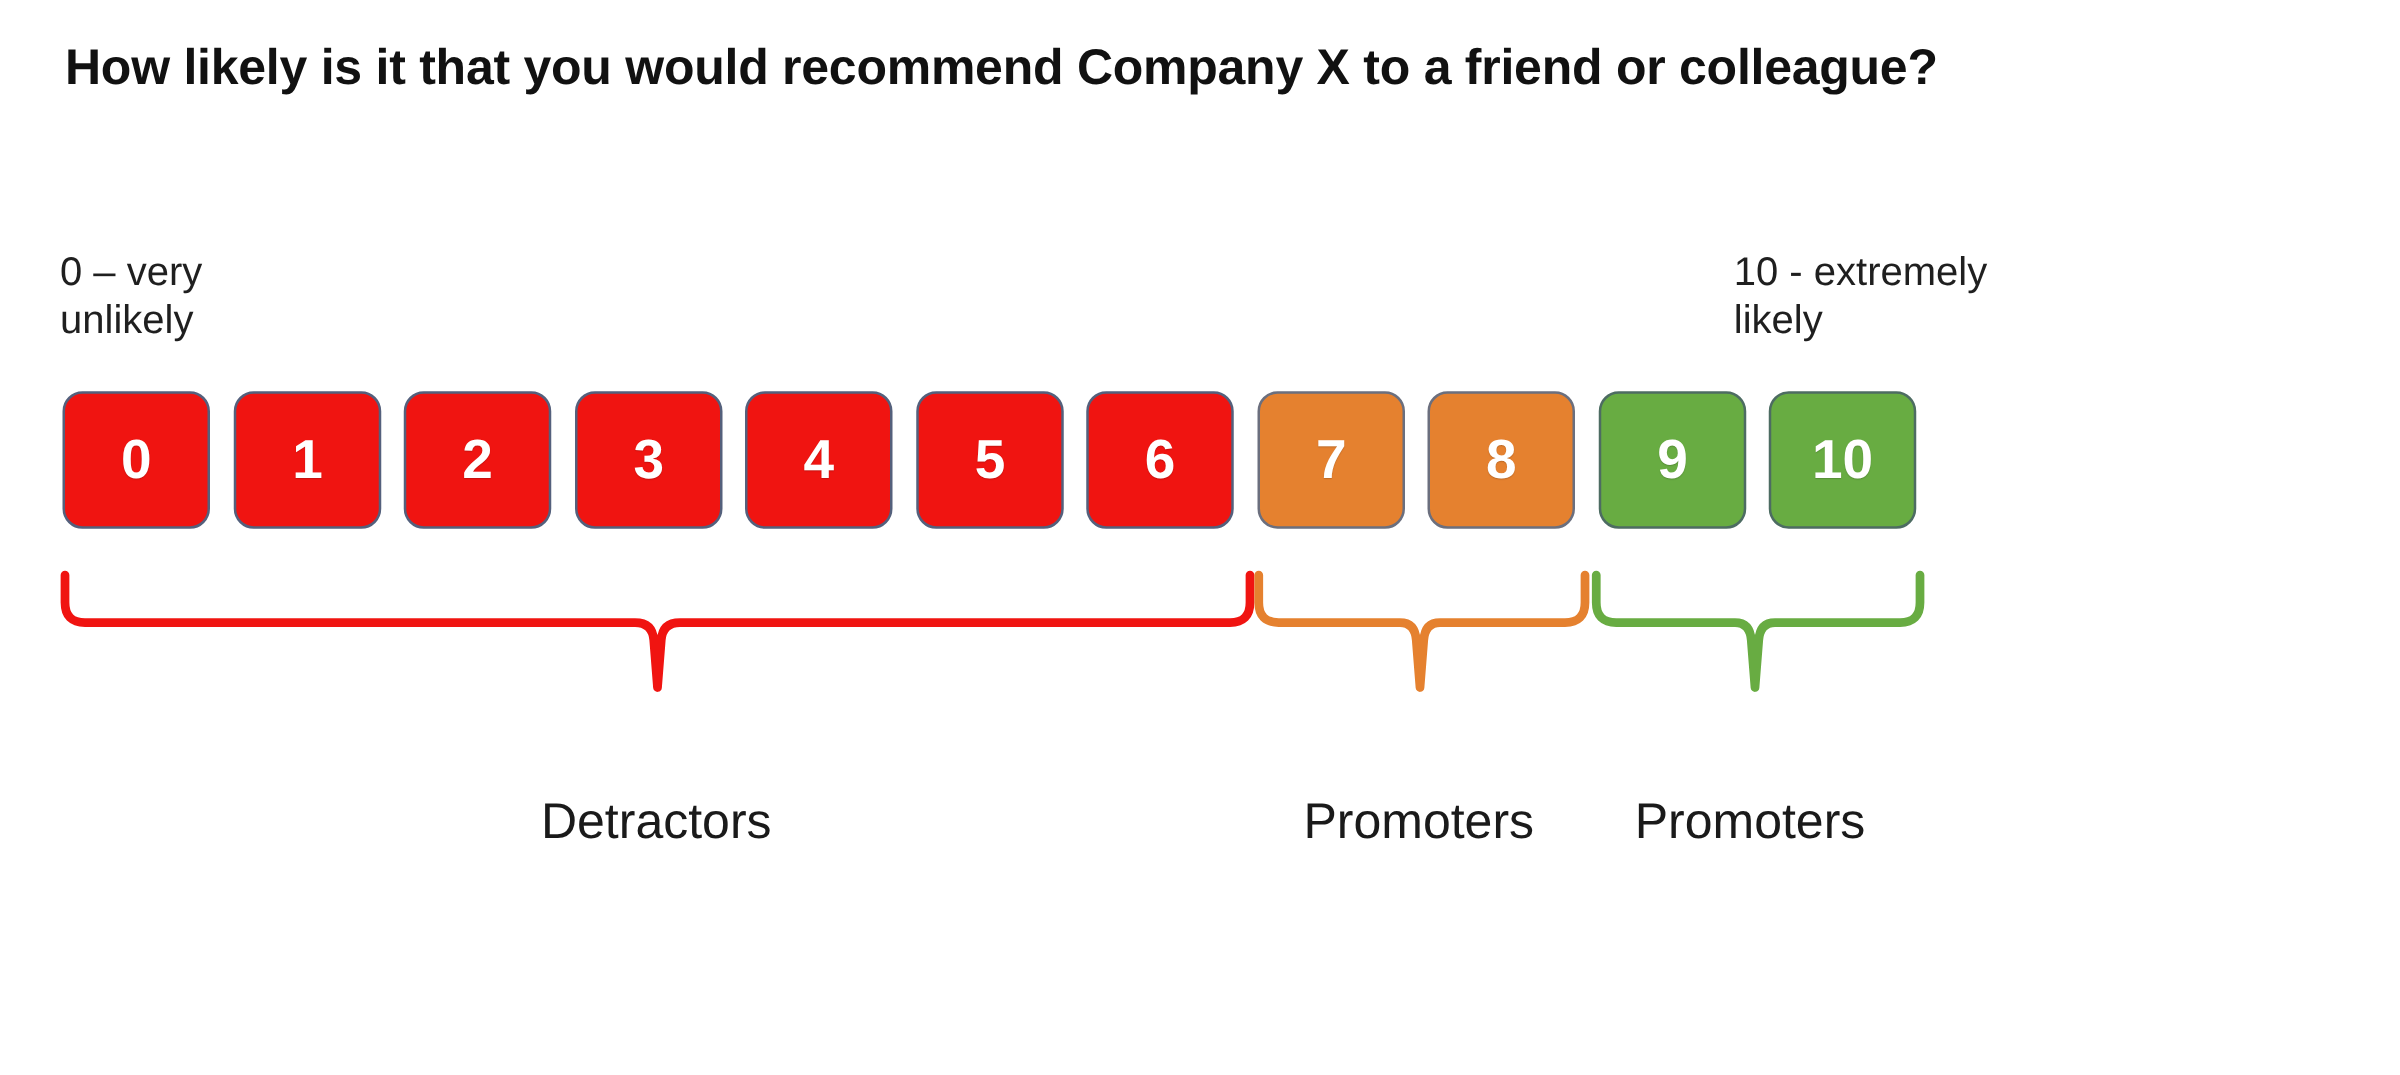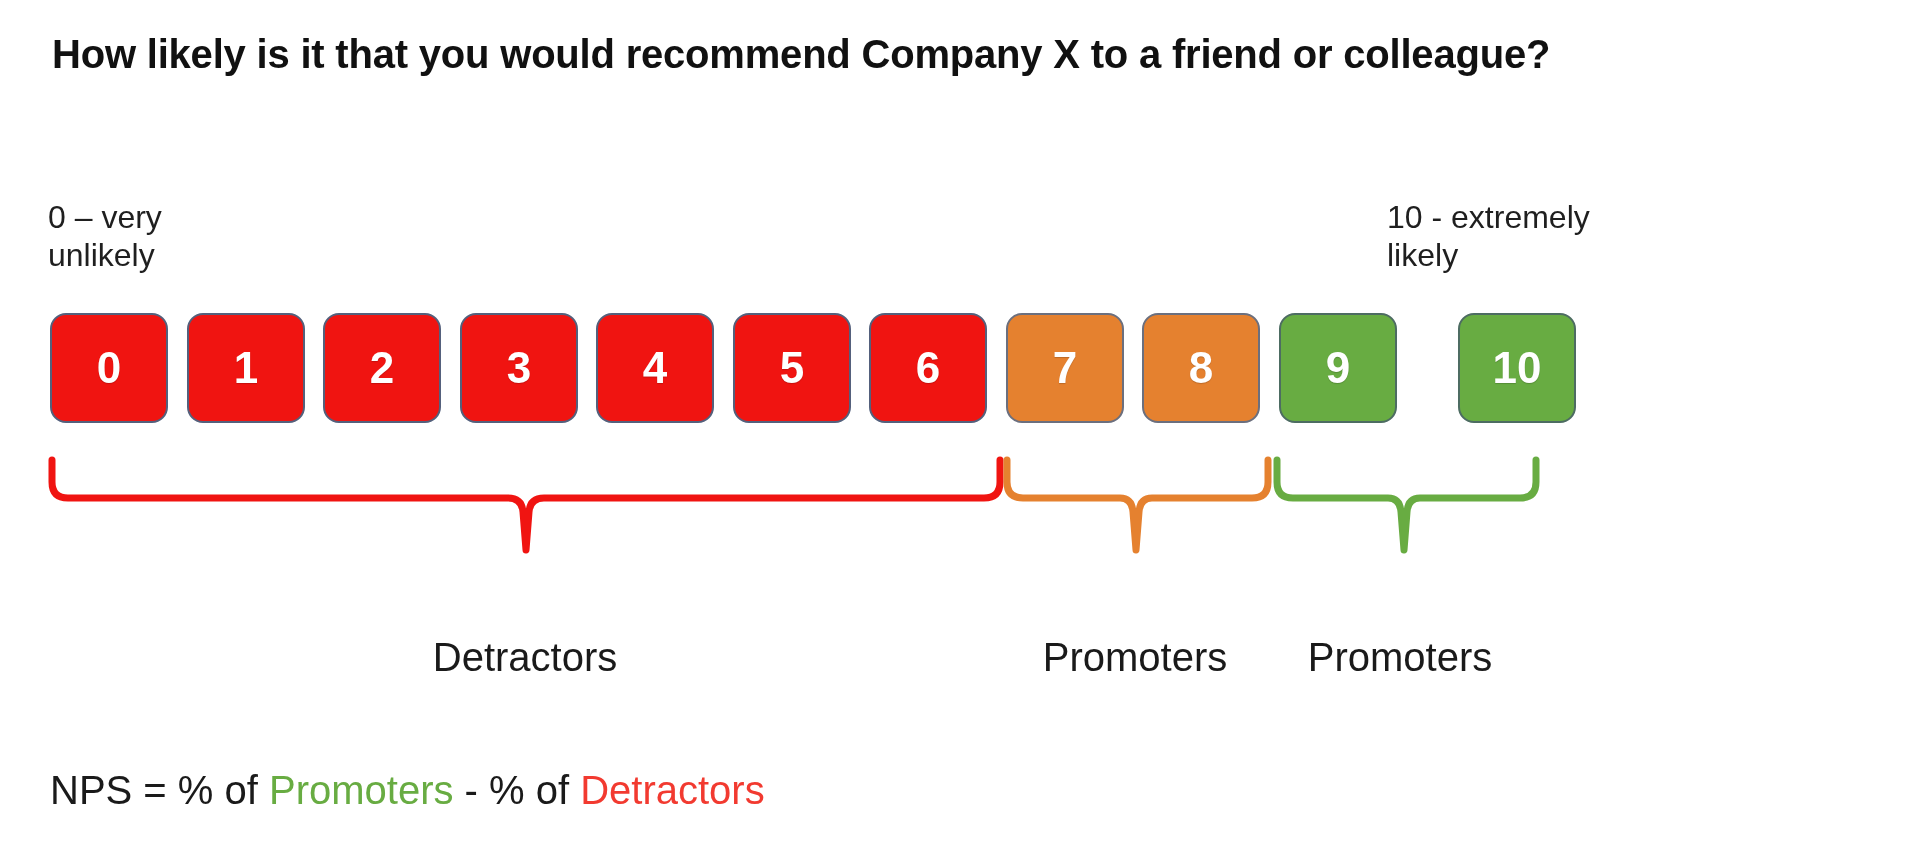--- a/index.html
+++ b/index.html
@@ -148,33 +148,32 @@
       </div>
       <div class="box passive" style="left: 956px; width: 118px;">
         <span>7</span>
       </div>
       <div class="box passive" style="left: 1092px; width: 118px;">
         <span>8</span>
       </div>
       <div class="box promoter" style="left: 1229px; width: 118px;">
         <span>9</span>
       </div>
-      <div class="box promoter" style="left: 1408px; width: 118px; align-items: center;">
+      <div class="box promoter" style="left: 1365px; width: 118px; align-items: center;">
         <span>10</span>
       </div>
     </div>
 
   <svg id="braces" viewBox="0 0 1920 190" width="1920" height="190">
 
     <path fill="none" stroke="#F01411" stroke-width="7" stroke-linecap="round" stroke-linejoin="round" d="M 52,20 L 52,42 Q 52,58 68,58 L 508,58 Q 522,58 523,72 L 526,110 L 529,72 Q 530,58 544,58 L 984,58 Q 1000,58 1000,42 L 1000,20"></path>
 
     <path fill="none" stroke="#E5812F" stroke-width="7" stroke-linecap="round" stroke-linejoin="round" d="M 1007,20 L 1007,42 Q 1007,58 1023,58 L 1120,58 Q 1132,58 1133,72 L 1136,110 L 1139,72 Q 1140,58 1152,58 L 1252,58 Q 1268,58 1268,42 L 1268,20"></path>
 
     <path fill="none" stroke="#68AC42" stroke-width="7" stroke-linecap="round" stroke-linejoin="round" d="M 1277,20 L 1277,42 Q 1277,58 1293,58 L 1388,58 Q 1400,58 1401,72 L 1404,110 L 1407,72 Q 1408,58 1420,58 L 1520,58 Q 1536,58 1536,42 L 1536,20"></path>
   </svg>
 
   <div class="seglabel" id="seglabel-0">Detractors</div>
   <div class="seglabel" id="seglabel-1">Promoters</div>
   <div class="seglabel" id="seglabel-2">Promoters</div>
 
-  <div id="formula"><span>NPS = % of </span><span class="tok-promoters">Promoters</span><span> - % of </span><span class="tok-detractors">Detractors</span></div>
 
 </div>
 
 </body></html>

